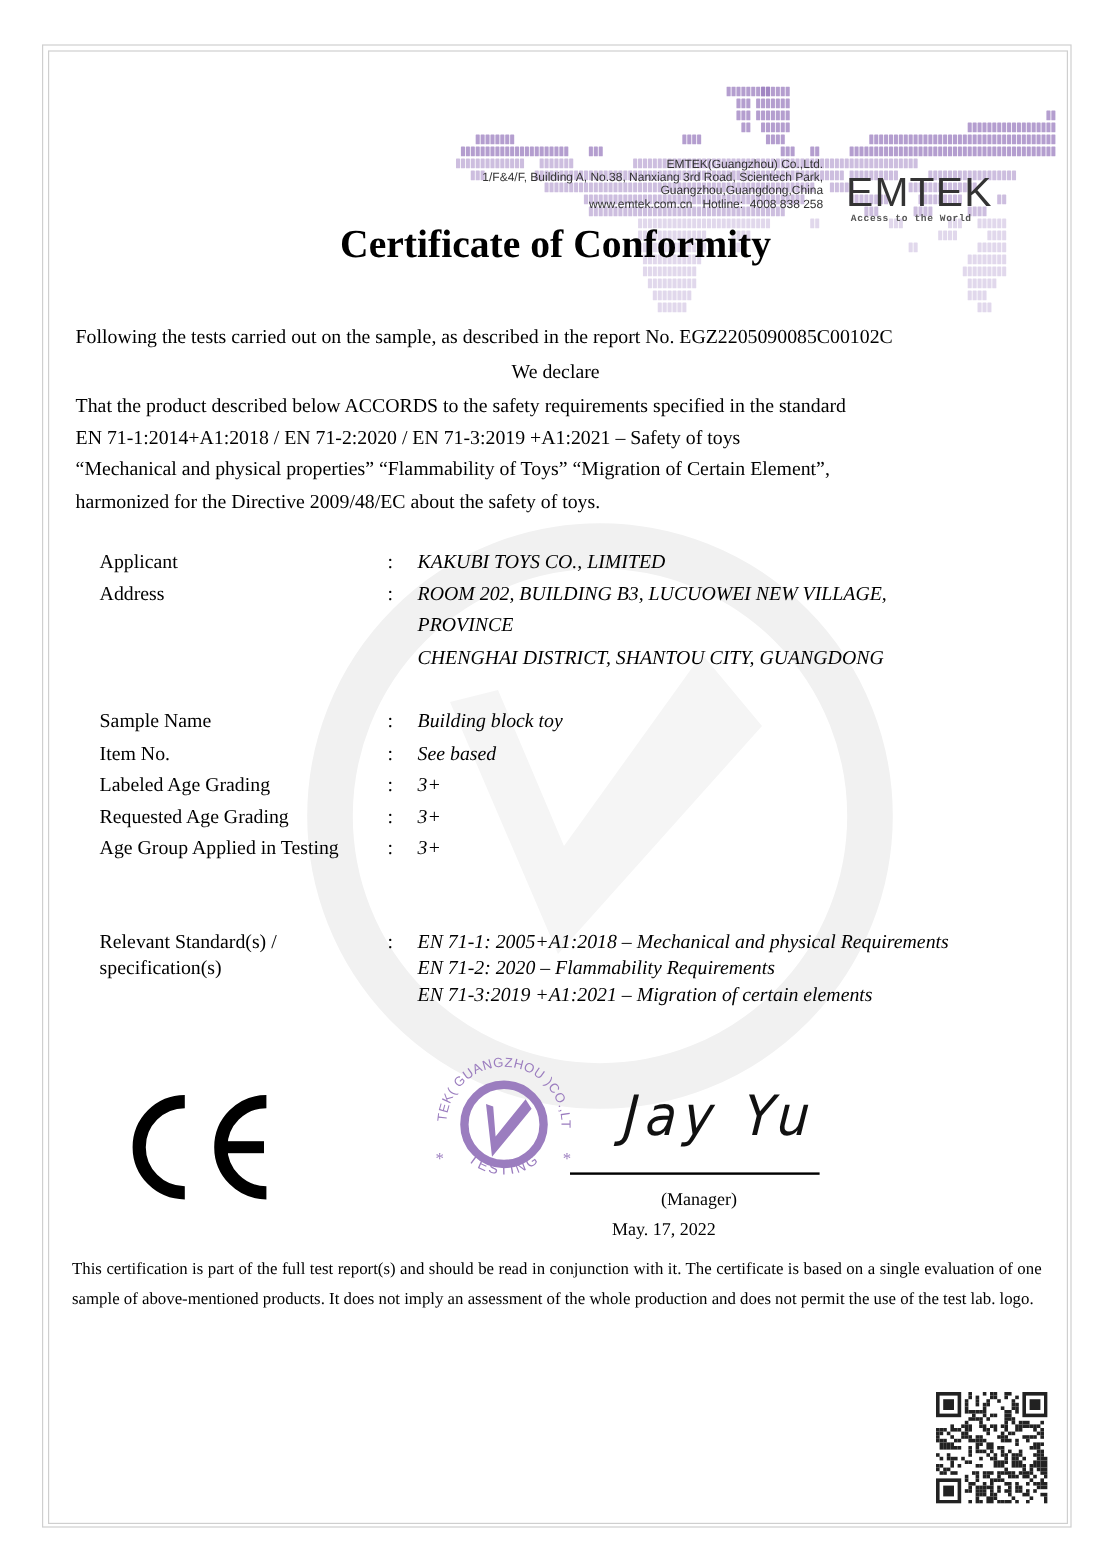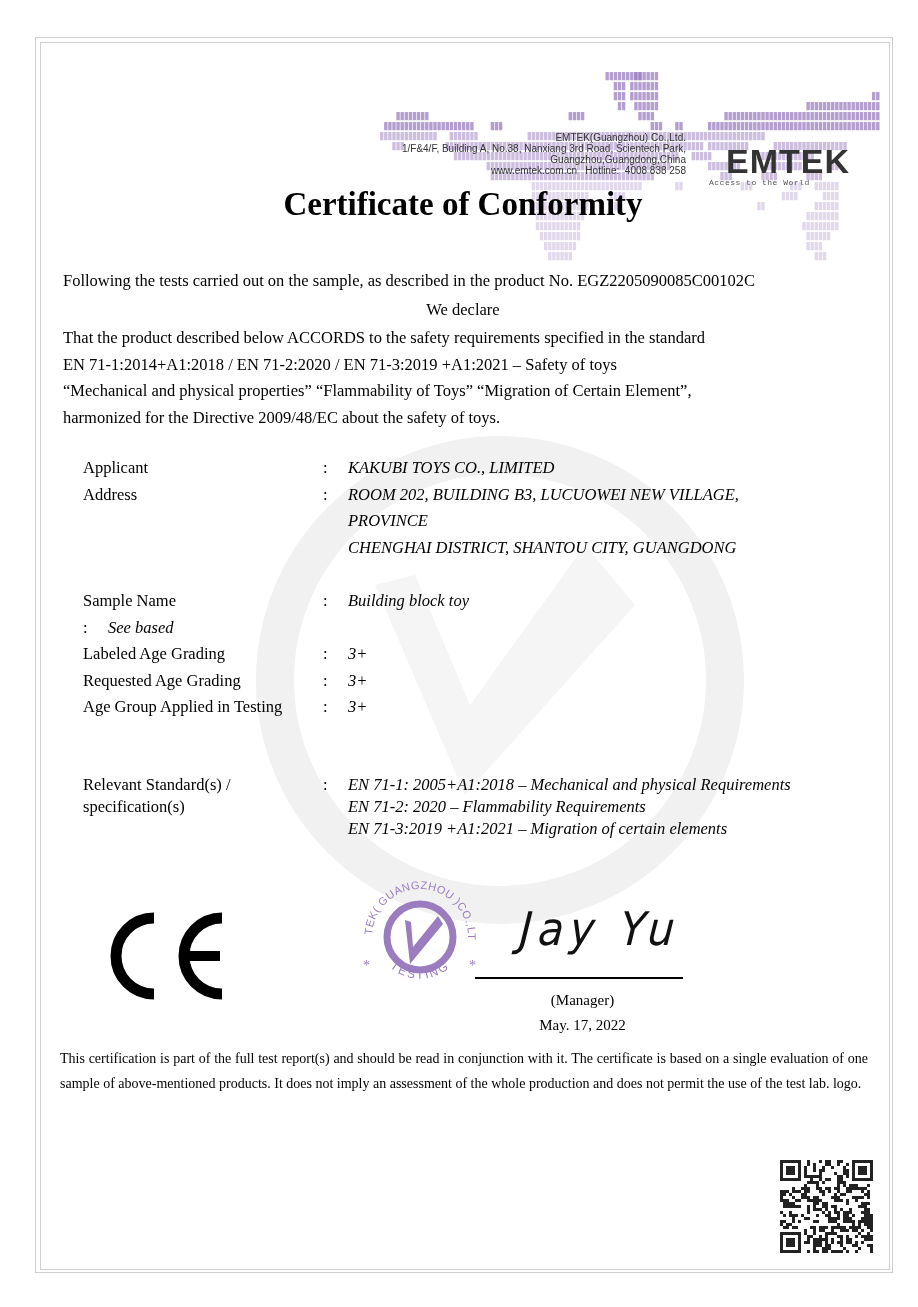--- a/index.html
+++ b/index.html
@@ -19,43 +19,43 @@
   .watermark { position: absolute; left: 255px; top: 435px; width: 490px; height: 490px; }
   .map { position: absolute; left: 380px; top: 72px; width: 500px; height: 190px; }
   .company-info {
     position: absolute; right: 232px; top: 132px; text-align: right;
     font-family: "Liberation Sans", "DejaVu Sans", sans-serif; font-size: 10px; line-height: 11px; color: #333;
   }
   .logo {
     position: absolute; left: 705px; top: 145px; width: 142px;
     font-family: "Liberation Sans", "DejaVu Sans", sans-serif; color: #333;
   }
-  .logo-word { font-size: 34px; font-weight: bold; letter-spacing: 1px; line-height: 32px; margin-left: 21px; }
-  .logo-tag { font-family: "Liberation Mono", "DejaVu Sans Mono", monospace; font-size: 8px; color: #555; margin-top: 1px; padding-left: 4px; letter-spacing: 0.5px; }
+  .logo-word { font-size: 34px; font-weight: normal; letter-spacing: 1px; line-height: 32px; }
+  .logo-tag { font-family: "Liberation Mono", "DejaVu Sans Mono", monospace; font-size: 8px; color: #555; margin-top: 1px; padding-left: 4px; letter-spacing: 0.5px; font-weight: bold; }
   .title {
     position: absolute; left: 0; width: 926px; top: 184px; text-align: center;
     font-size: 33px; font-weight: bold; line-height: 40px;
   }
   .p { position: absolute; left: 63px; font-size: 16.5px; line-height: 20px; white-space: nowrap; }
   .center { left: 0; width: 926px; text-align: center; }
   .field { position: absolute; left: 83px; font-size: 16.5px; line-height: 26.5px; }
   .field-row { display: flex; }
   .field-label { width: 240px; }
   .field-colon { width: 25px; }
   .field-val { width: 520px; font-style: italic; }
   .ce { position: absolute; left: 108px; top: 912px; width: 122px; height: 88px; }
   .seal { position: absolute; left: 355px; top: 872px; width: 130px; height: 130px; }
   .signature {
     position: absolute; left: 520px; top: 905px;
     font-family: "DejaVu Sans", sans-serif; font-weight: 200; font-style: italic; font-size: 42px; letter-spacing: 6px; color: #111;
     transform: skewX(-4deg) scaleY(1.1);
   }
   .sig-line { position: absolute; left: 475px; top: 977px; width: 208px; height: 2px; background: #000; }
   .sig-role { position: absolute; left: 520px; width: 125px; top: 992px; text-align: center; font-size: 15px; }
-  .sig-date { position: absolute; left: 510px; width: 145px; top: 1017px; text-align: center; font-size: 15px; }
+  .sig-date { position: absolute; left: 510px; width: 145px; top: 1017px; font-size: 15px; }
   .disclaimer {
     position: absolute; left: 60px; top: 1046px; width: 808px;
     font-size: 14px; line-height: 25px; text-align: justify;
   }
   .qr { position: absolute; left: 780px; top: 1160px; width: 93px; height: 93px; }
 </style>
 </head>
 <body>
 
 <div class="frame-outer"></div>
@@ -799,21 +799,21 @@
   <div style="white-space:pre">www.emtek.com.cn   Hotline:  4008 838 258</div>
 </div>
 
 <div class="logo">
   <div class="logo-word">EMTEK</div>
   <div class="logo-tag">Access to the World</div>
 </div>
 
 <div class="title">Certificate of Conformity</div>
 
-<div class="p" style="top:271px">Following the tests carried out on the sample, as described in the product No. EGZ2205090085C00102C</div>
+<div class="p" style="top:271px">Following the tests carried out on the sample, as described in the report No. EGZ2205090085C00102C</div>
 <div class="p center" style="top:300px">We declare</div>
 <div class="p" style="top:328px">That the product described below ACCORDS to the safety requirements specified in the standard</div>
 <div class="p" style="top:355px">EN 71-1:2014+A1:2018 / EN 71-2:2020 / EN 71-3:2019 +A1:2021 – Safety of toys</div>
 <div class="p" style="top:381px">“Mechanical and physical properties” “Flammability of Toys” “Migration of Certain Element”,</div>
 <div class="p" style="top:408px">harmonized for the Directive 2009/48/EC about the safety of toys.</div>
 
 <div class="field" style="top:455px">
   <div class="field-row">
     <div class="field-label">Applicant</div>
     <div class="field-colon">:</div>
@@ -830,20 +830,21 @@
   </div>
 </div>
 
 <div class="field" style="top:588px">
   <div class="field-row">
     <div class="field-label">Sample Name</div>
     <div class="field-colon">:</div>
     <div class="field-val">Building block toy</div>
   </div>
   <div class="field-row">
+    <div class="field-label">Item No.</div>
     <div class="field-colon">:</div>
     <div class="field-val">See based</div>
   </div>
   <div class="field-row">
     <div class="field-label">Labeled Age Grading</div>
     <div class="field-colon">:</div>
     <div class="field-val">3+</div>
   </div>
   <div class="field-row">
     <div class="field-label">Requested Age Grading</div>

